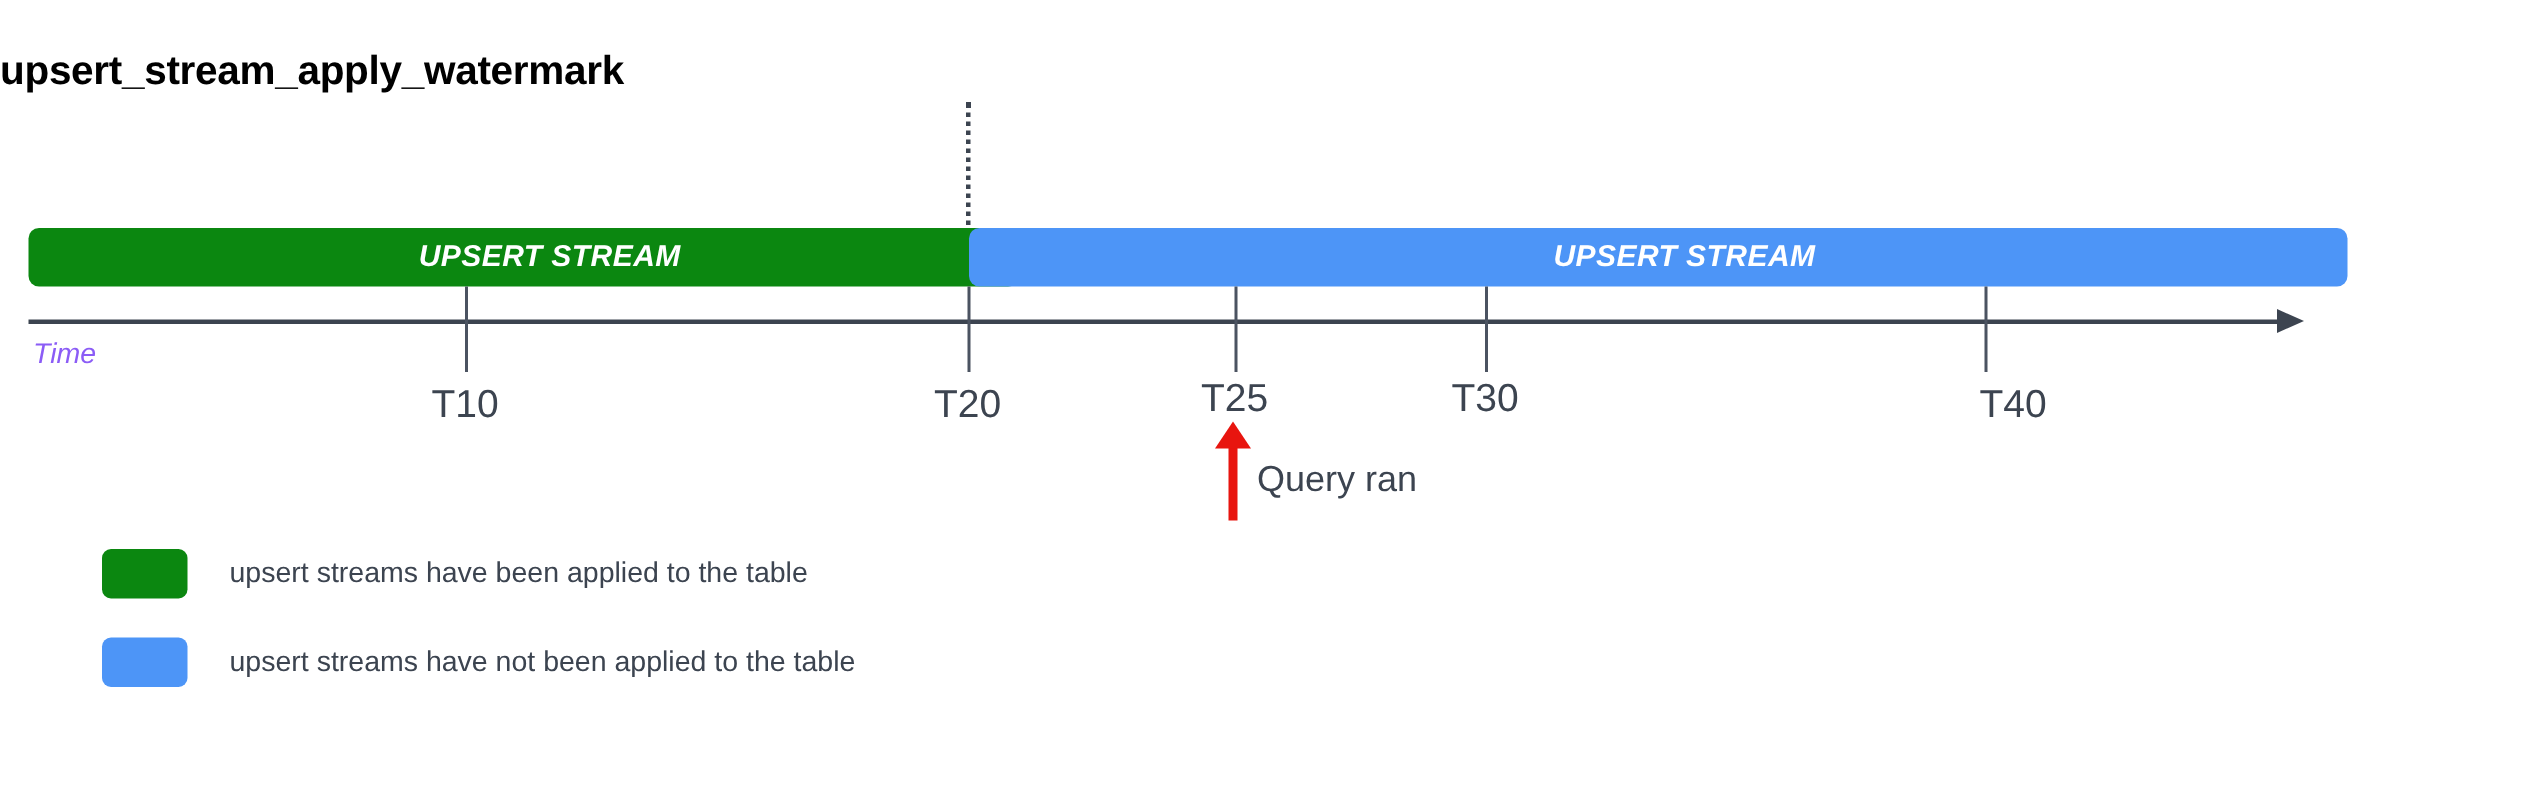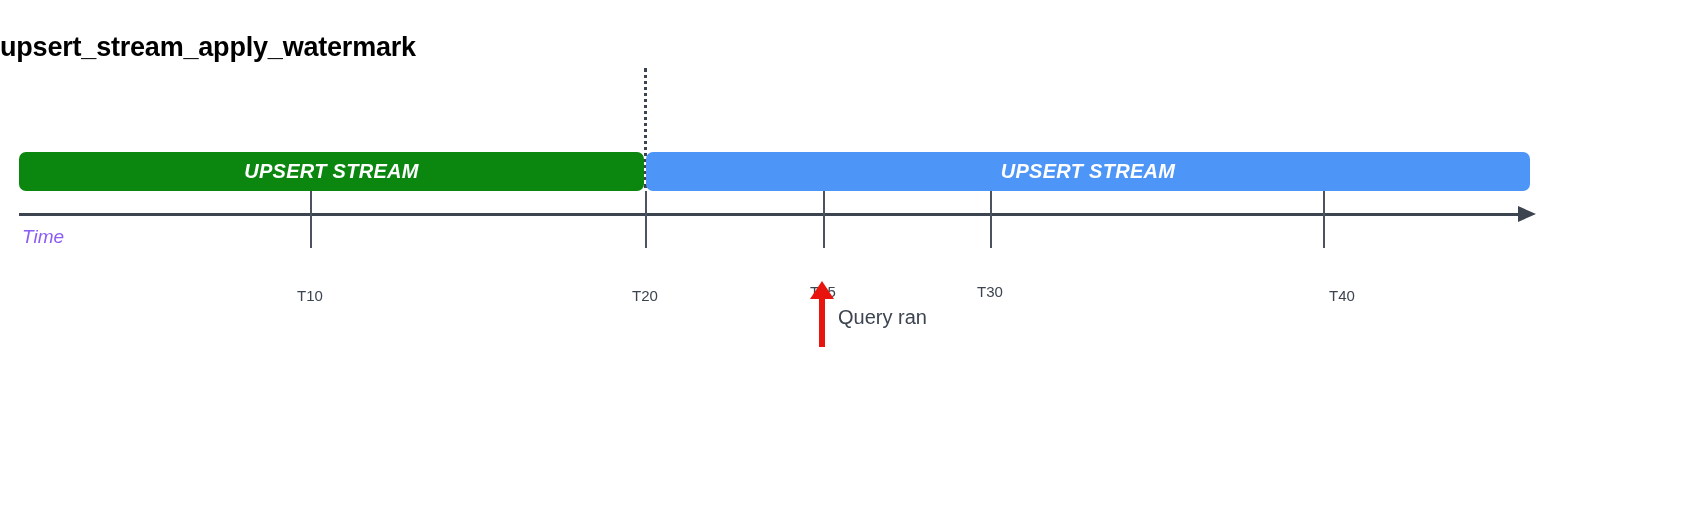--- a/index.html
+++ b/index.html
@@ -65,20 +65,21 @@
 
   
   .stream-bar {
     position: absolute;
     top: 152px;
     height: 39px;
     border-radius: 7px;
     display: flex;
     align-items: center;
     justify-content: center;
+    padding-left: 35px;
   }
   .stream-bar.applied {
     left: 19px;
     width: 625px;
     background: #0b8710;
   }
   .stream-bar.not-applied {
     left: 646px;
     width: 884px;
     background: #4d95f7;
@@ -124,25 +125,24 @@
   .tick-mark {
     position: absolute;
     top: 191px;
     width: 2px;
     height: 57px;
     background: #4b5361;
   }
   .tick-label {
     position: absolute;
     top: 254px;
-    font-size: 15px;
+    font-size: 26px;
     color: #3c4450;
     white-space: nowrap;
     transform: translateX(-50%);
-    margin-top: 33px;
   }
 
   
   .query-arrow-shaft {
     position: absolute;
     left: 819px;
     top: 297px;
     width: 6px;
     height: 50px;
     background: #e8150f;
@@ -154,21 +154,21 @@
     width: 0;
     height: 0;
     border-bottom: 18px solid #e8150f;
     border-left: 12px solid transparent;
     border-right: 12px solid transparent;
   }
   .query-label {
     position: absolute;
     left: 838px;
     top: 306px;
-    font-size: 20px;
+    font-size: 24px;
     color: #3c4450;
     white-space: nowrap;
   }
 
   
   .legend {
     position: absolute;
     left: 68px;
     top: 353px;
   }
@@ -224,14 +224,24 @@
   <div class="tick-mark" style="left:990px;"></div>
   <div class="tick-label" style="left:990px; top:250px;">T30</div>
 
   <div class="tick-mark" style="left:1323px;"></div>
   <div class="tick-label" style="left:1342px;">T40</div>
 
   <div class="query-arrow-shaft"></div>
   <div class="query-arrow-head"></div>
   <div class="query-label">Query ran</div>
 
+  <div class="legend">
+    <div class="legend-row">
+      <div class="legend-swatch" style="background:#0b8710;"></div>
+      <span class="legend-text">upsert streams have been applied to the table</span>
+    </div>
+    <div class="legend-row">
+      <div class="legend-swatch" style="background:#4d95f7;"></div>
+      <span class="legend-text">upsert streams have not been applied to the table</span>
+    </div>
+  </div>
 
 </div>
 
 </body></html>

